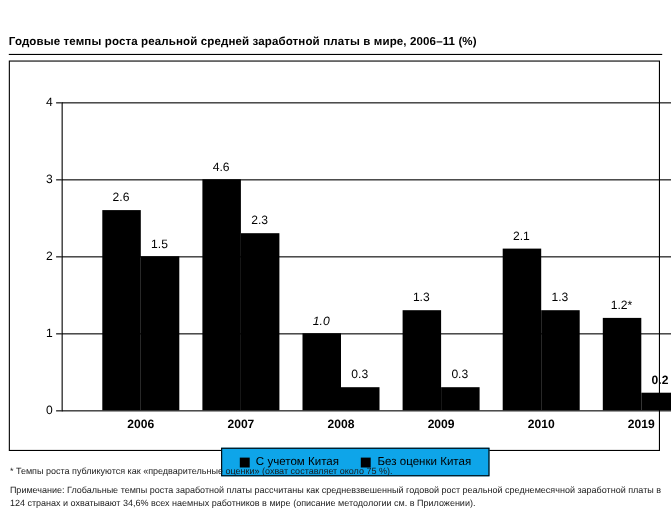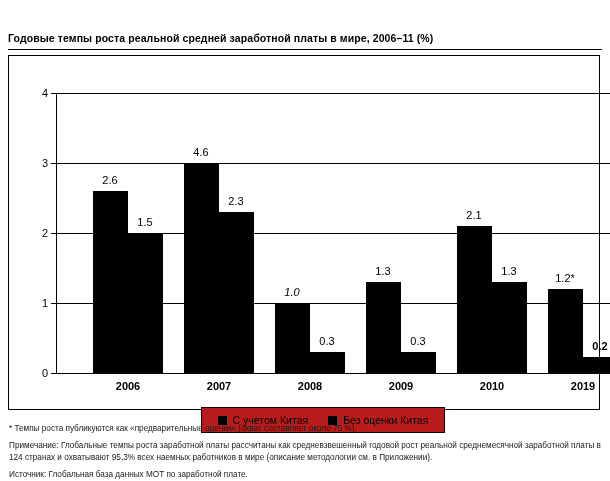--- a/index.html
+++ b/index.html
@@ -117,21 +117,21 @@
   }
   
   .legend {
     position: absolute;
     left: 192px;
     top: 351px;
     width: 244px;
     height: 26px;
     border: 1px solid #000;
     box-sizing: border-box;
-    background: #b91c1c;
+    background: #0ea5e9;
     display: flex;
     align-items: center;
     justify-content: center;
     gap: 20px;
   }
   .legend-item {
     display: flex;
     align-items: center;
     gap: 6px;
     font-size: 10.5px;
@@ -233,17 +233,16 @@
       <div class="legend-item">
         <span class="legend-swatch"></span>
         <span>Без оценки Китая</span>
       </div>
     </div>
 
   </div>
 
   <div class="notes">
     <p>* Темпы роста публикуются как «предварительные оценки» (охват составляет около 75 %).</p>
-    <p>Примечание: Глобальные темпы роста заработной платы рассчитаны как средневзвешенный годовой рост реальной среднемесячной заработной платы в 124 странах и охватывают 95,3% всех наемных работников в мире (описание методологии см. в Приложении).</p>
-    <p>Источник: Глобальная база данных МОТ по заработной плате.</p>
+    <p>Примечание: Глобальные темпы роста заработной платы рассчитаны как средневзвешенный годовой рост реальной среднемесячной заработной платы в 124 странах и охватывают 34,6% всех наемных работников в мире (описание методологии см. в Приложении).</p>
   </div>
 
 </div>
 
 </body></html>

